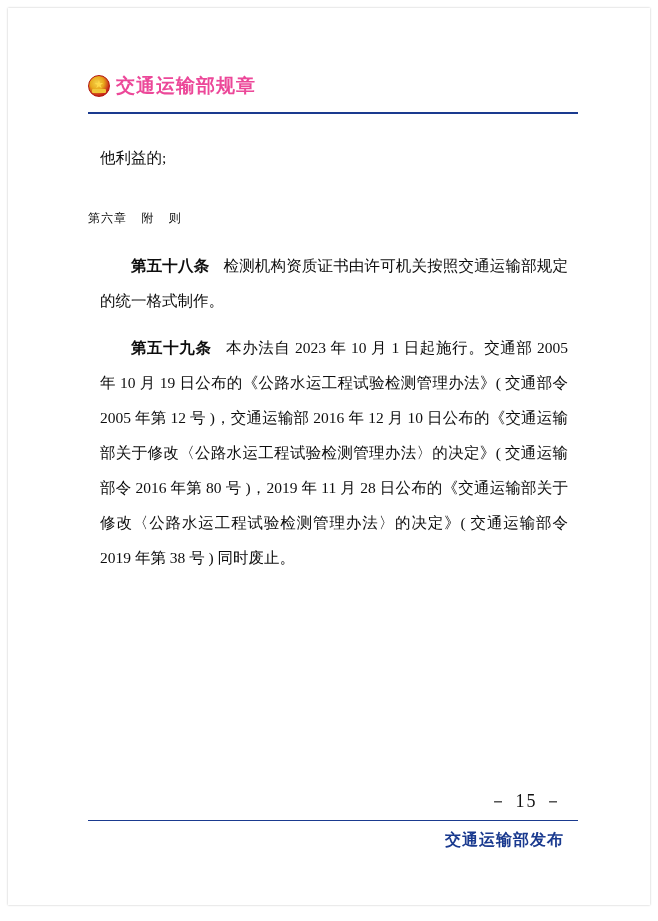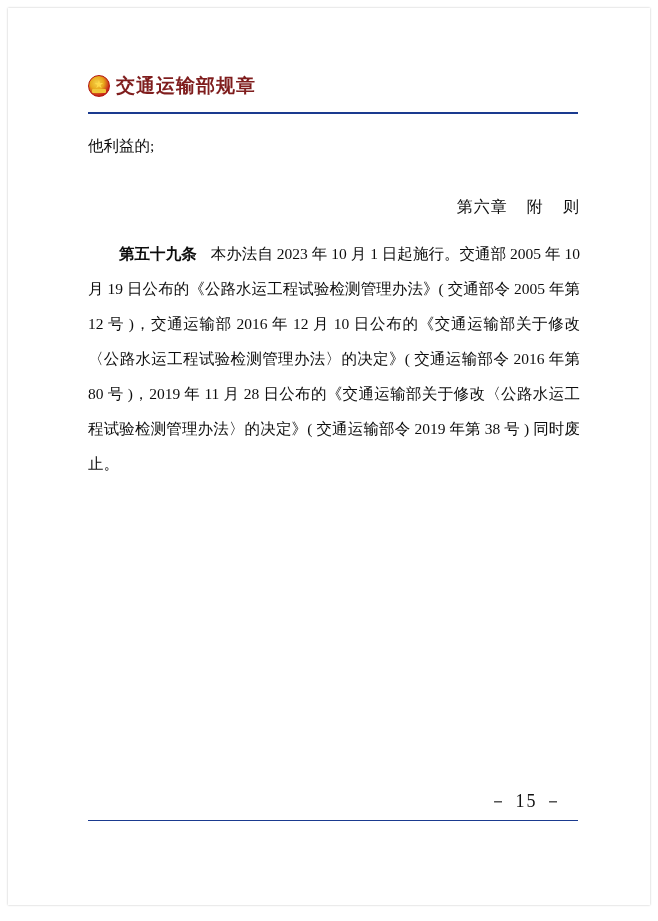--- a/index.html
+++ b/index.html
@@ -74,21 +74,21 @@
     top: 14px;
     width: 14px;
     height: 4px;
     background: #f0c63a;
     border-radius: 1px;
   }
   .header-title {
     font-family: "DejaVu Serif", "Liberation Serif", serif;
     font-weight: bold;
     font-size: 19px;
-    color: #7f1d1d;
+    color: #ec4899;
     letter-spacing: 1px;
     white-space: nowrap;
   }
   .header-rule {
     position: absolute;
     left: 80px;
     top: 104px;
     width: 490px;
     height: 0;
     border-top: 2px solid #1a3a8f;
@@ -100,29 +100,29 @@
     left: 80px;
     top: 120px;
     width: 492px;
     font-size: 15.5px;
     line-height: 35px;
     color: #0d0d0d;
     text-align: justify;
     text-justify: inter-ideograph;
   }
   .p {
-    margin: 0;
+    margin: 12px;
     text-align: justify;
     text-justify: inter-ideograph;
   }
   .indent1 { text-indent: 2em; }
   .chapter {
     margin: 26px 0 12px 0;
-    text-align: right;
-    font-size: 16px;
+    text-align: left;
+    font-size: 12px;
     letter-spacing: 1px;
   }
   .chapter .gap { display: inline-block; width: 1.2em; }
   .art {
     font-weight: bold;
   }
   .art-gap { display: inline-block; width: 0.9em; }
 
   
   .footer-rule {
@@ -173,24 +173,28 @@
     <div class="content">
 
       <p class="p">他利益的;</p>
 
 
       <p class="p chapter">
         <span>第六章</span><span class="gap"></span><span>附</span><span class="gap"></span><span>则</span>
       </p>
 
 
+      <p class="p indent1">
+        <span class="art">第五十八条</span><span class="art-gap"></span><span>检测机构资质证书由许可机关按照交通运输部规定的统一格式制作。</span>
+      </p>
 
       <p class="p indent1">
         <span class="art">第五十九条</span><span class="art-gap"></span><span>本办法自 2023 年 10 月 1 日起施行。交通部 2005 年 10 月 19 日公布的《公路水运工程试验检测管理办法》( 交通部令 2005 年第 12 号 )，交通运输部 2016 年 12 月 10 日公布的《交通运输部关于修改〈公路水运工程试验检测管理办法〉的决定》( 交通运输部令 2016 年第 80 号 )，2019 年 11 月 28 日公布的《交通运输部关于修改〈公路水运工程试验检测管理办法〉的决定》( 交通运输部令 2019 年第 38 号 ) 同时废止。</span>
       </p>
 
     </div>
 
     <div class="page-number">－ 15 －</div>
     <div class="footer-rule"></div>
+    <div class="footer-org">交通运输部发布</div>
 
   </div>
 </div>
 
 </body></html>

